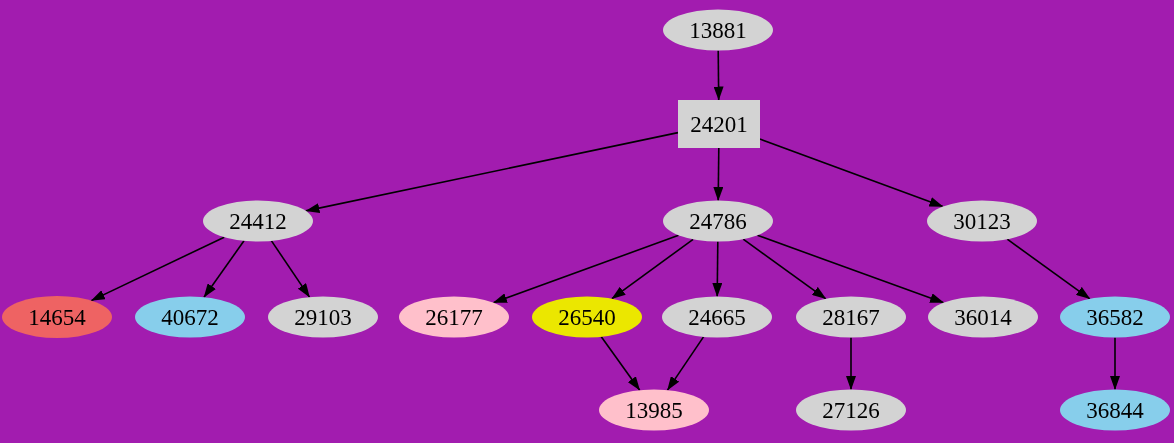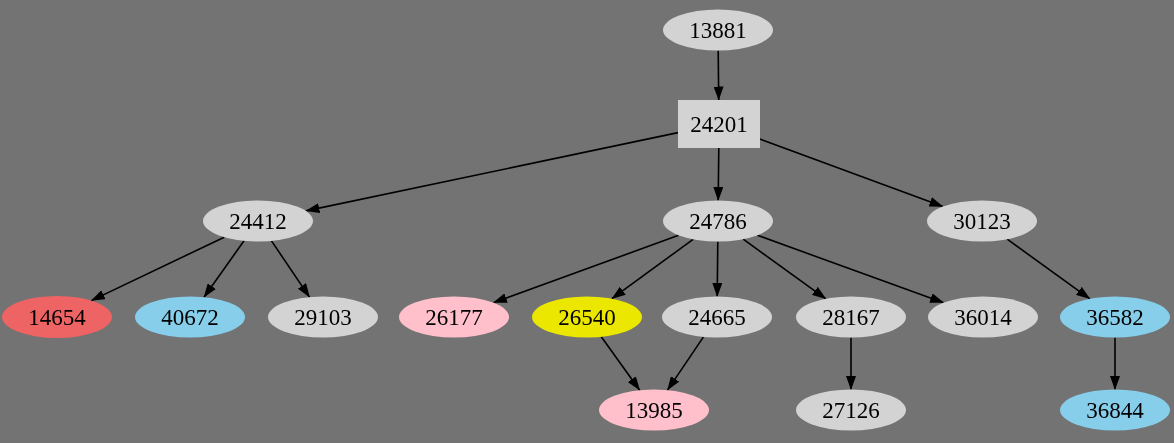--- a/index.html
+++ b/index.html
@@ -4,21 +4,21 @@
 <style>
   html, body {
     margin: 0;
     padding: 0;
     background: #ffffff;
   }
   #stage {
     position: relative;
     width: 1174px;
     height: 443px;
-    background: #737373;
+    background: #a21caf;
     overflow: hidden;
     text-decoration: underline;
   }
   svg {
     display: block;
   }
   .node-label {
     font-family: "Liberation Serif", "DejaVu Serif", serif;
     font-size: 23px;
     fill: #000000;

